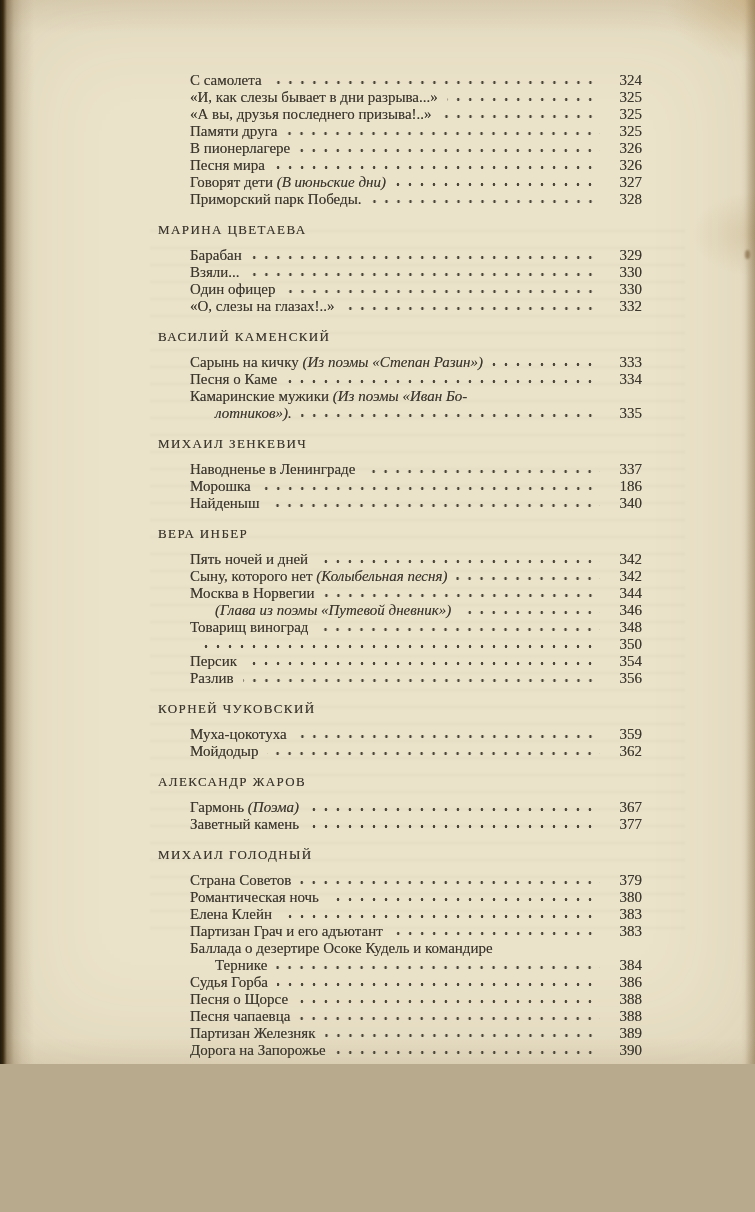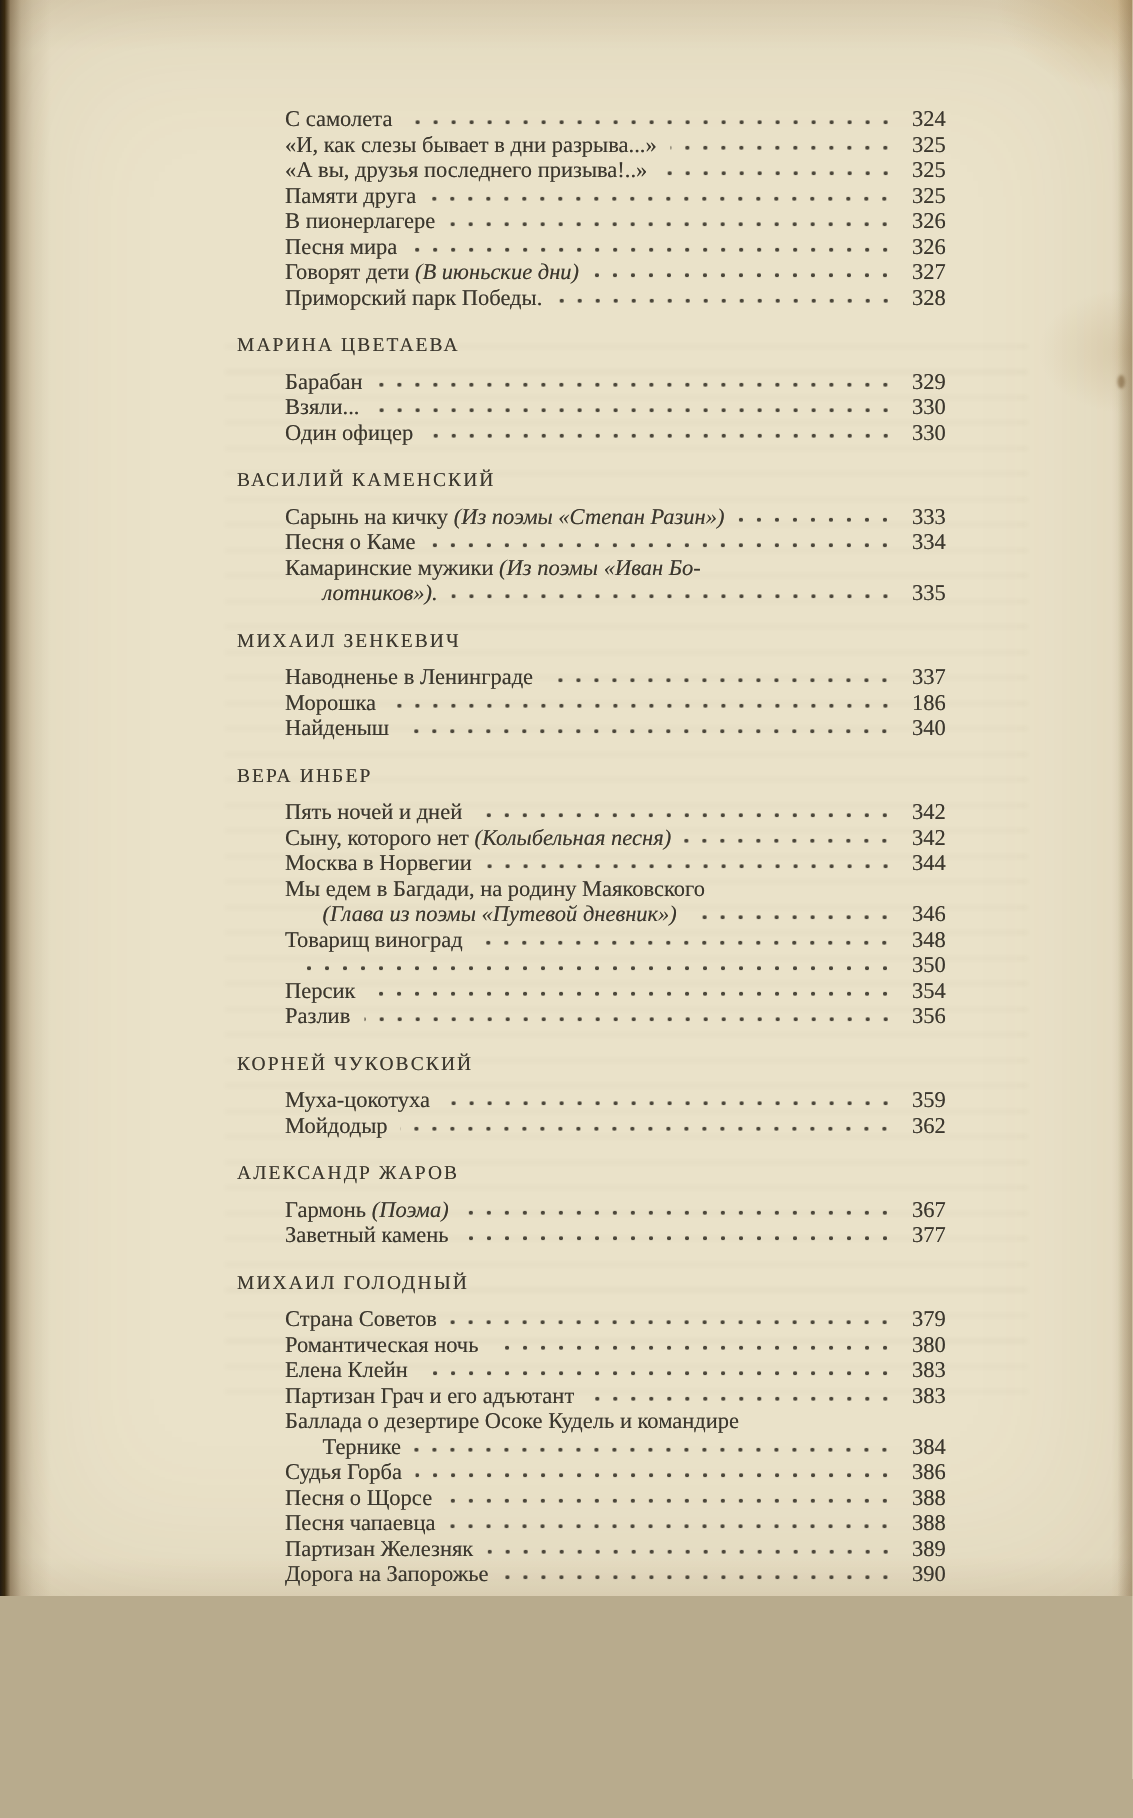--- a/index.html
+++ b/index.html
@@ -68,21 +68,21 @@
   .leader {
     flex: 1 1 auto;
     min-width: 14px;
     height: 5px;
     margin: 0 8px 0 9px;
     background-image: radial-gradient(circle at 2px 2.5px, #4b463a 1.15px, rgba(0,0,0,0) 1.6px);
     background-size: 12px 5px;
     background-repeat: repeat-x;
     background-position: right 0;
   }
-  .pg { min-width: 34px; white-space: nowrap; }
+  .pg { min-width: 34px; text-align: right; white-space: nowrap; }
   .folio {
     position: absolute;
     left: 0; width: 755px; top: 1112px;
     text-align: center;
     font-style: italic;
     font-size: 12px;
     letter-spacing: .5px;
     color: #3b372e;
   }
 </style>
@@ -169,20 +169,27 @@
             <span class="pg">330</span>
           </div>
         </div>
         <div class="entry">
           <div class="line">
             <span class="title"><span>Один офицер</span></span>
             <span class="leader"></span>
             <span class="pg">330</span>
           </div>
         </div>
+        <div class="entry">
+          <div class="line">
+            <span class="title"><span>«О, слезы на глазах!..»</span></span>
+            <span class="leader"></span>
+            <span class="pg">332</span>
+          </div>
+        </div>
       </section>
       <section class="section">
         <div class="author">ВАСИЛИЙ КАМЕНСКИЙ</div>
         <div class="entry">
           <div class="line">
             <span class="title"><span>Сарынь на кичку </span><span class="it">(Из поэмы «Степан Разин»)</span></span>
             <span class="leader"></span>
             <span class="pg">333</span>
           </div>
         </div>
@@ -245,23 +252,20 @@
           </div>
         </div>
         <div class="entry">
           <div class="line">
             <span class="title"><span>Москва в Норвегии</span></span>
             <span class="leader"></span>
             <span class="pg">344</span>
           </div>
         </div>
         <div class="entry">
-          <div class="line">
-            <span class="title"><span>Мы едем в Багдади, на родину Маяковского</span></span>
-          </div>
           <div class="line cont">
             <span class="title"><span class="it">(Глава из поэмы «Путевой дневник»)</span></span>
             <span class="leader"></span>
             <span class="pg">346</span>
           </div>
         </div>
         <div class="entry">
           <div class="line">
             <span class="title"><span>Товарищ виноград</span></span>
             <span class="leader"></span>

